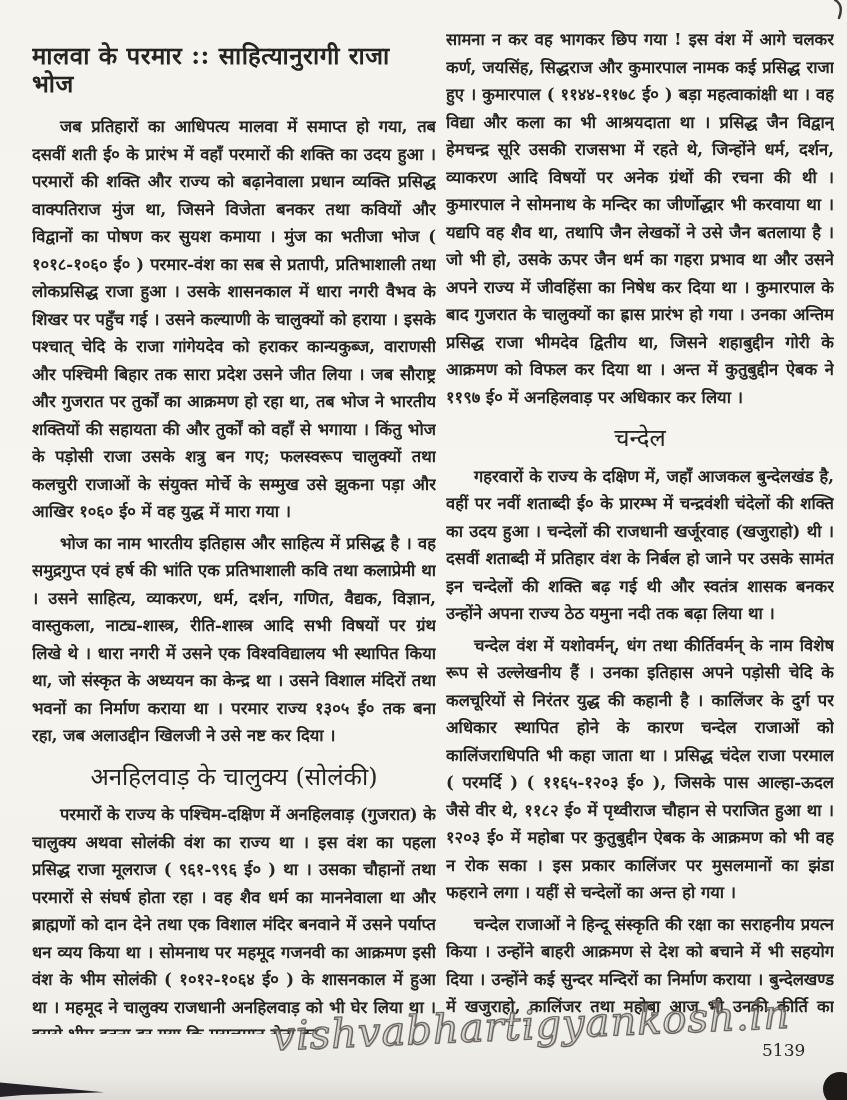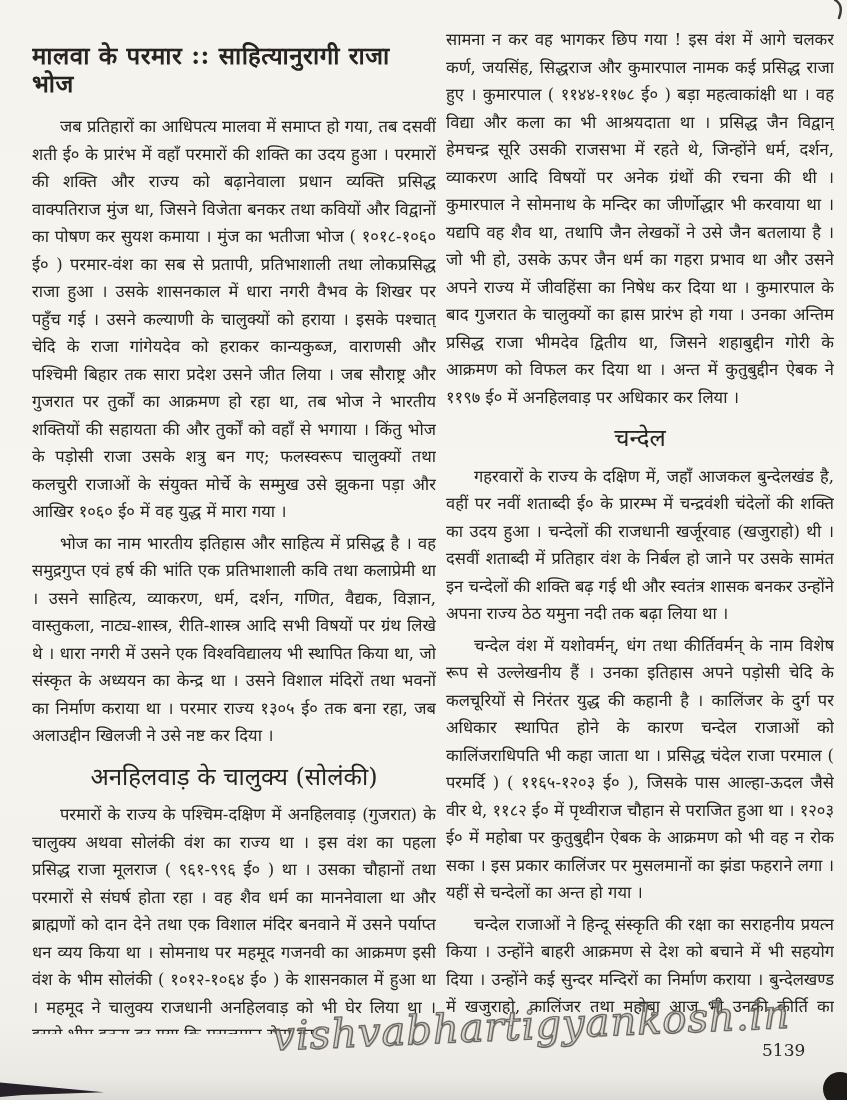--- a/index.html
+++ b/index.html
@@ -35,20 +35,21 @@
   }
   .sub-heading {
     margin: 14px 0 10px 0;
     font-size: 24px;
     font-weight: normal;
     text-align: center;
   }
   .col p {
     margin: 0 0 4px 0;
     text-indent: 28px;
+    font-weight: bold;
   }
   .col p.no-indent { text-indent: 0; }
   .footer-line {
     position: absolute;
     left: 30px;
     top: 1046px;
     font-size: 15px;
     color: #2b2825;
     white-space: nowrap;
   }

